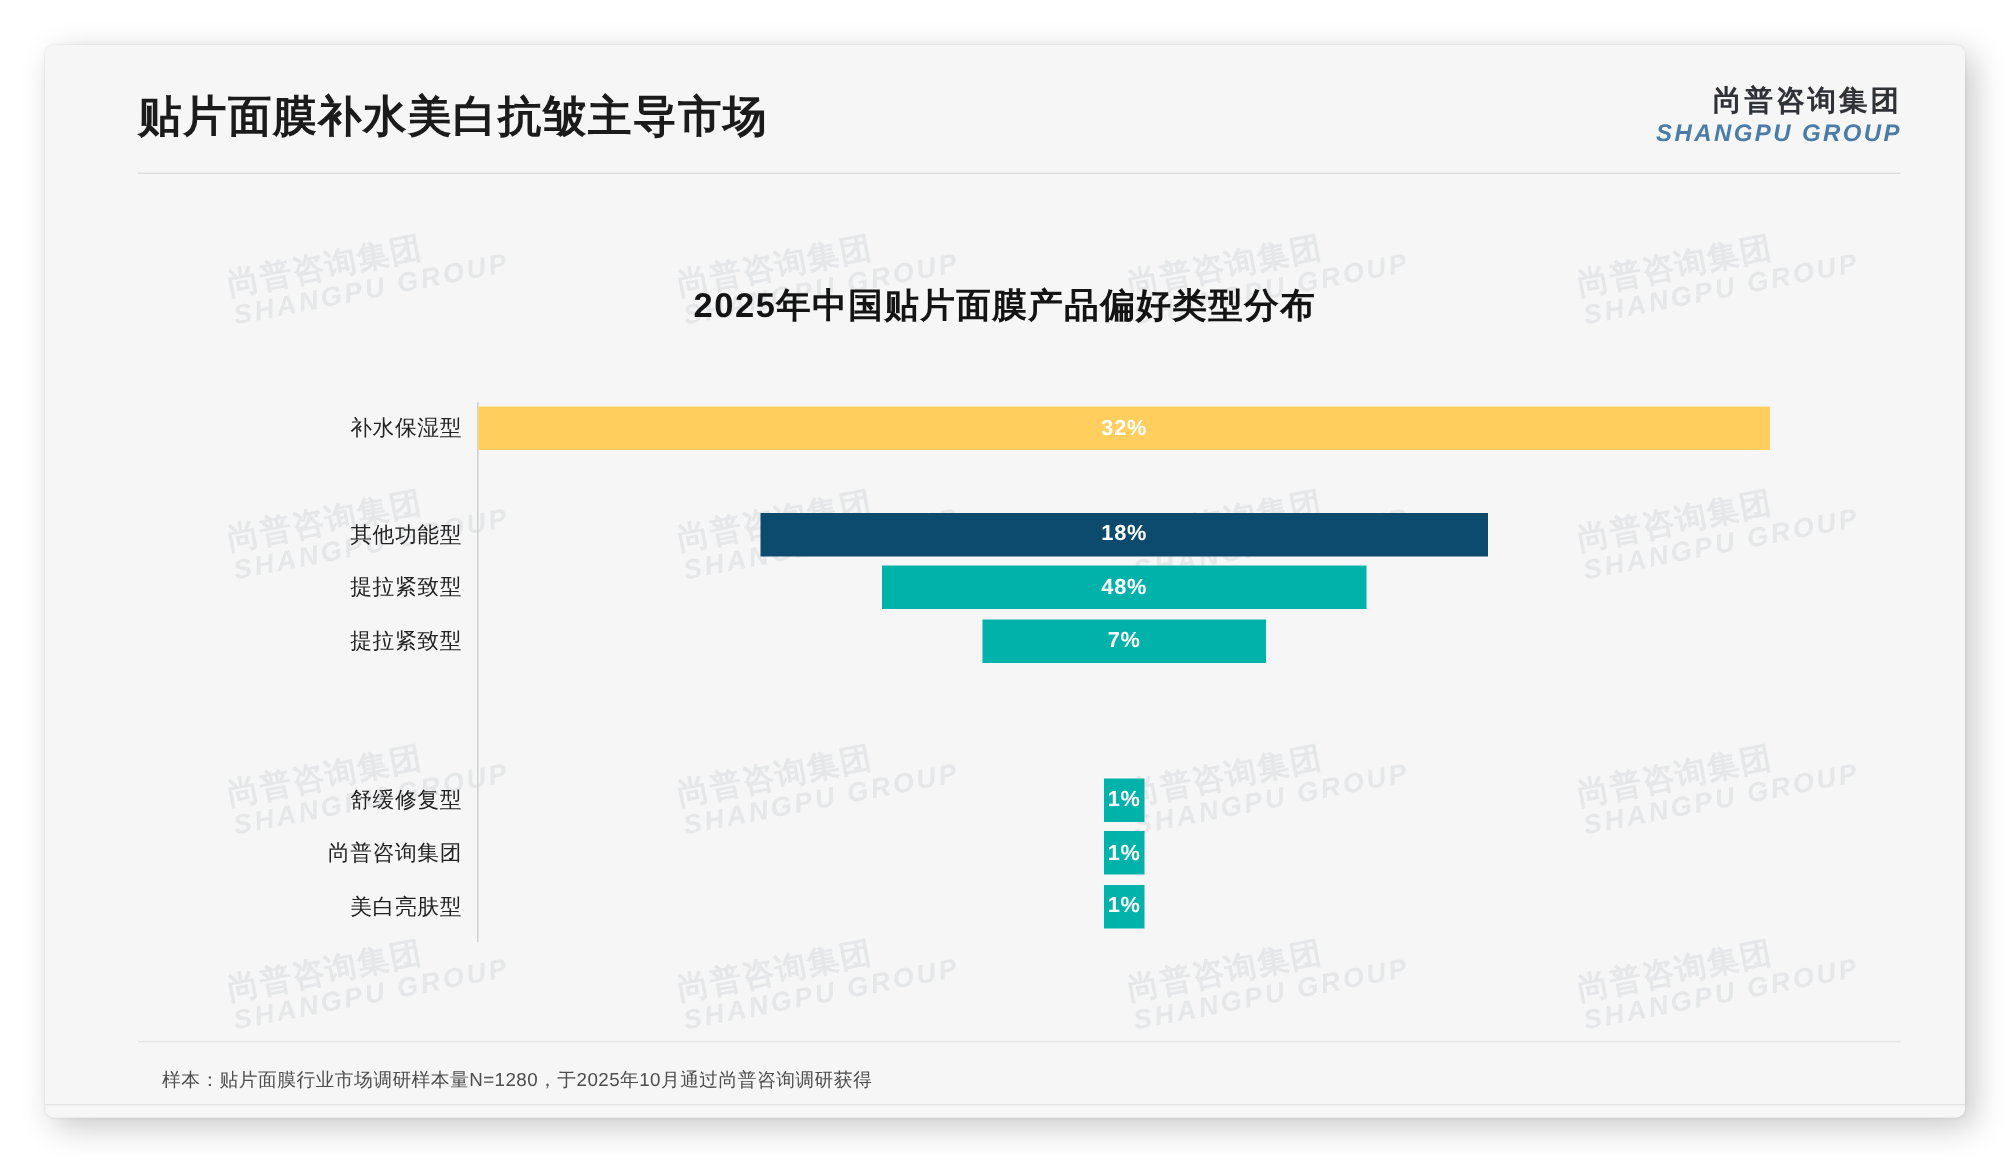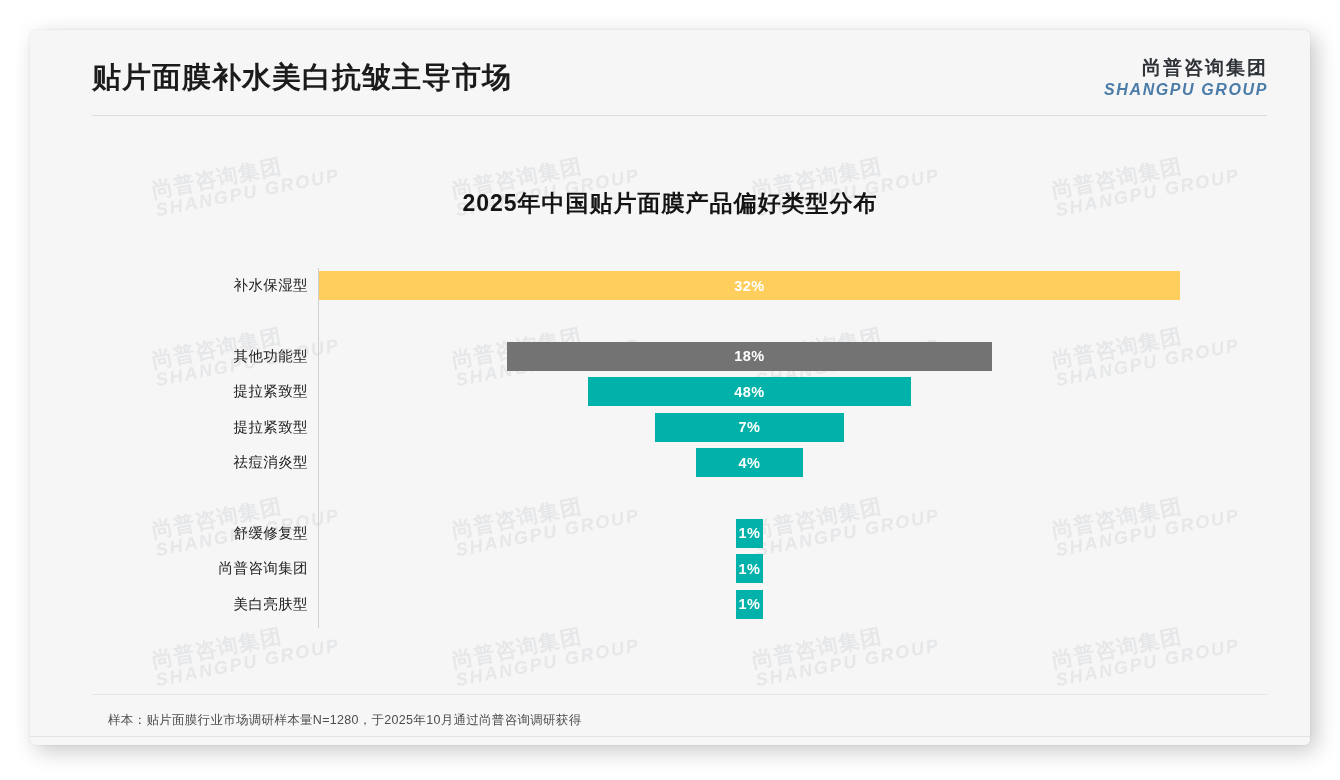--- a/index.html
+++ b/index.html
@@ -307,46 +307,38 @@
           <div class="cat-label">补水保湿型</div>
           <div class="bar-track">
             <div class="bar" style="width: 861px; background: rgb(255, 206, 92);">
               <span class="bar-value">32%</span>
             </div>
           </div>
         </div>
         <div class="funnel-row" style="top: 70.8px;">
           <div class="cat-label">其他功能型</div>
           <div class="bar-track">
-            <div class="bar" style="width: 484.312px; background: #737373;">
+            <div class="bar" style="width: 484.312px; background: #0c4a6e;">
               <span class="bar-value">18%</span>
             </div>
           </div>
         </div>
         <div class="funnel-row" style="top: 106.2px;">
           <div class="cat-label">提拉紧致型</div>
           <div class="bar-track">
             <div class="bar" style="width: 322.875px; background: rgb(0, 178, 169);">
               <span class="bar-value">48%</span>
             </div>
           </div>
         </div>
         <div class="funnel-row" style="top: 141.6px;">
           <div class="cat-label">提拉紧致型</div>
           <div class="bar-track">
             <div class="bar" style="width: 188.344px; background: rgb(0, 178, 169);">
               <span class="bar-value">7%</span>
-            </div>
-          </div>
-        </div>
-        <div class="funnel-row" style="top: 177px;">
-          <div class="cat-label">祛痘消炎型</div>
-          <div class="bar-track">
-            <div class="bar" style="width: 107.625px; background: rgb(0, 178, 169);">
-              <span class="bar-value">4%</span>
             </div>
           </div>
         </div>
         <div class="funnel-row" style="top: 247.8px;">
           <div class="cat-label">舒缓修复型</div>
           <div class="bar-track">
             <div class="bar" style="width: 26.9062px; background: rgb(0, 178, 169);">
               <span class="bar-value">1%</span>
             </div>
           </div>

